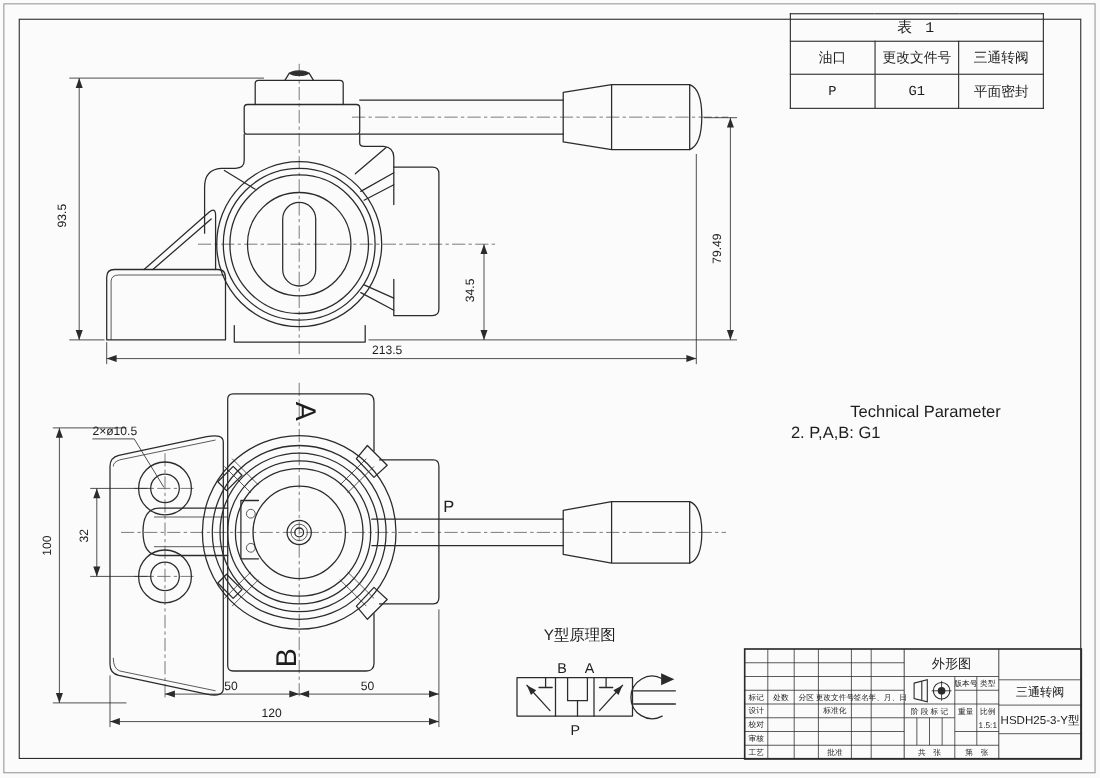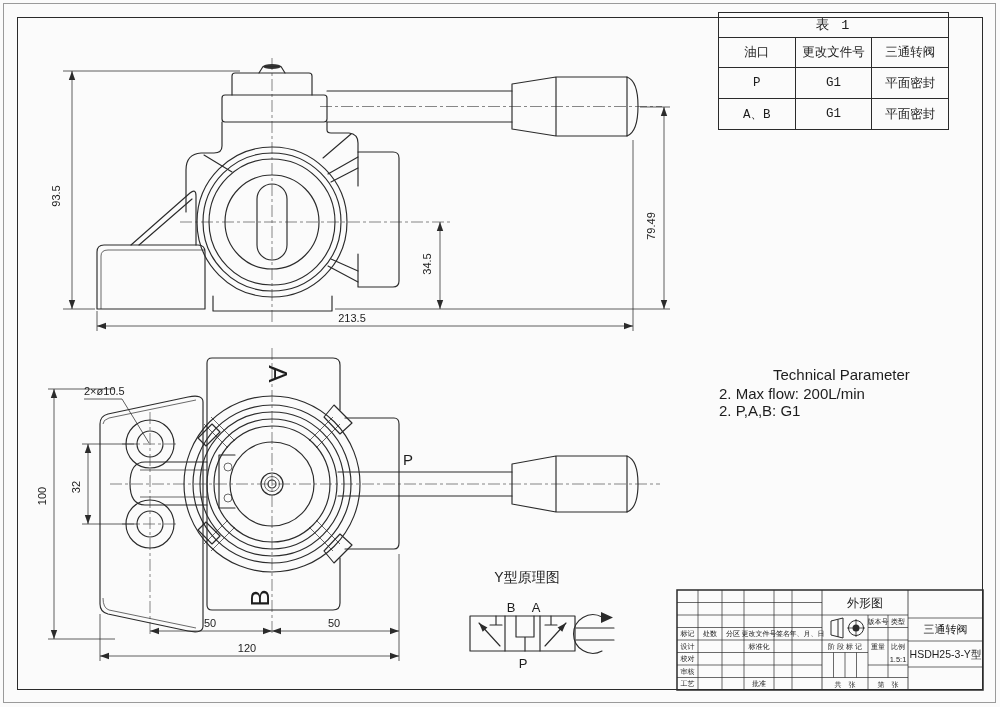--- a/index.html
+++ b/index.html
@@ -247,25 +247,19 @@
     <tr>
       <td class="hd" style="width:77px">油口</td>
       <td class="hd" style="width:112px">更改文件号</td>
       <td class="hd" style="width:76px">三通转阀</td>
     </tr>
     <tr>
       <td class="rw">P</td>
       <td class="rw">G1</td>
       <td class="rw">平面密封</td>
     </tr>
-    <tr>
-      <td class="rw">A、B</td>
-      <td class="rw">G1</td>
-      <td class="rw">平面密封</td>
-    </tr>
   </tbody>
 </table>
 
 <div class="tech">
   <div class="tt">Technical Parameter</div>
-  <div>2. Max flow: 200L/min</div>
   <div>2. P,A,B: G1</div>
 </div>
 
 </body></html>

